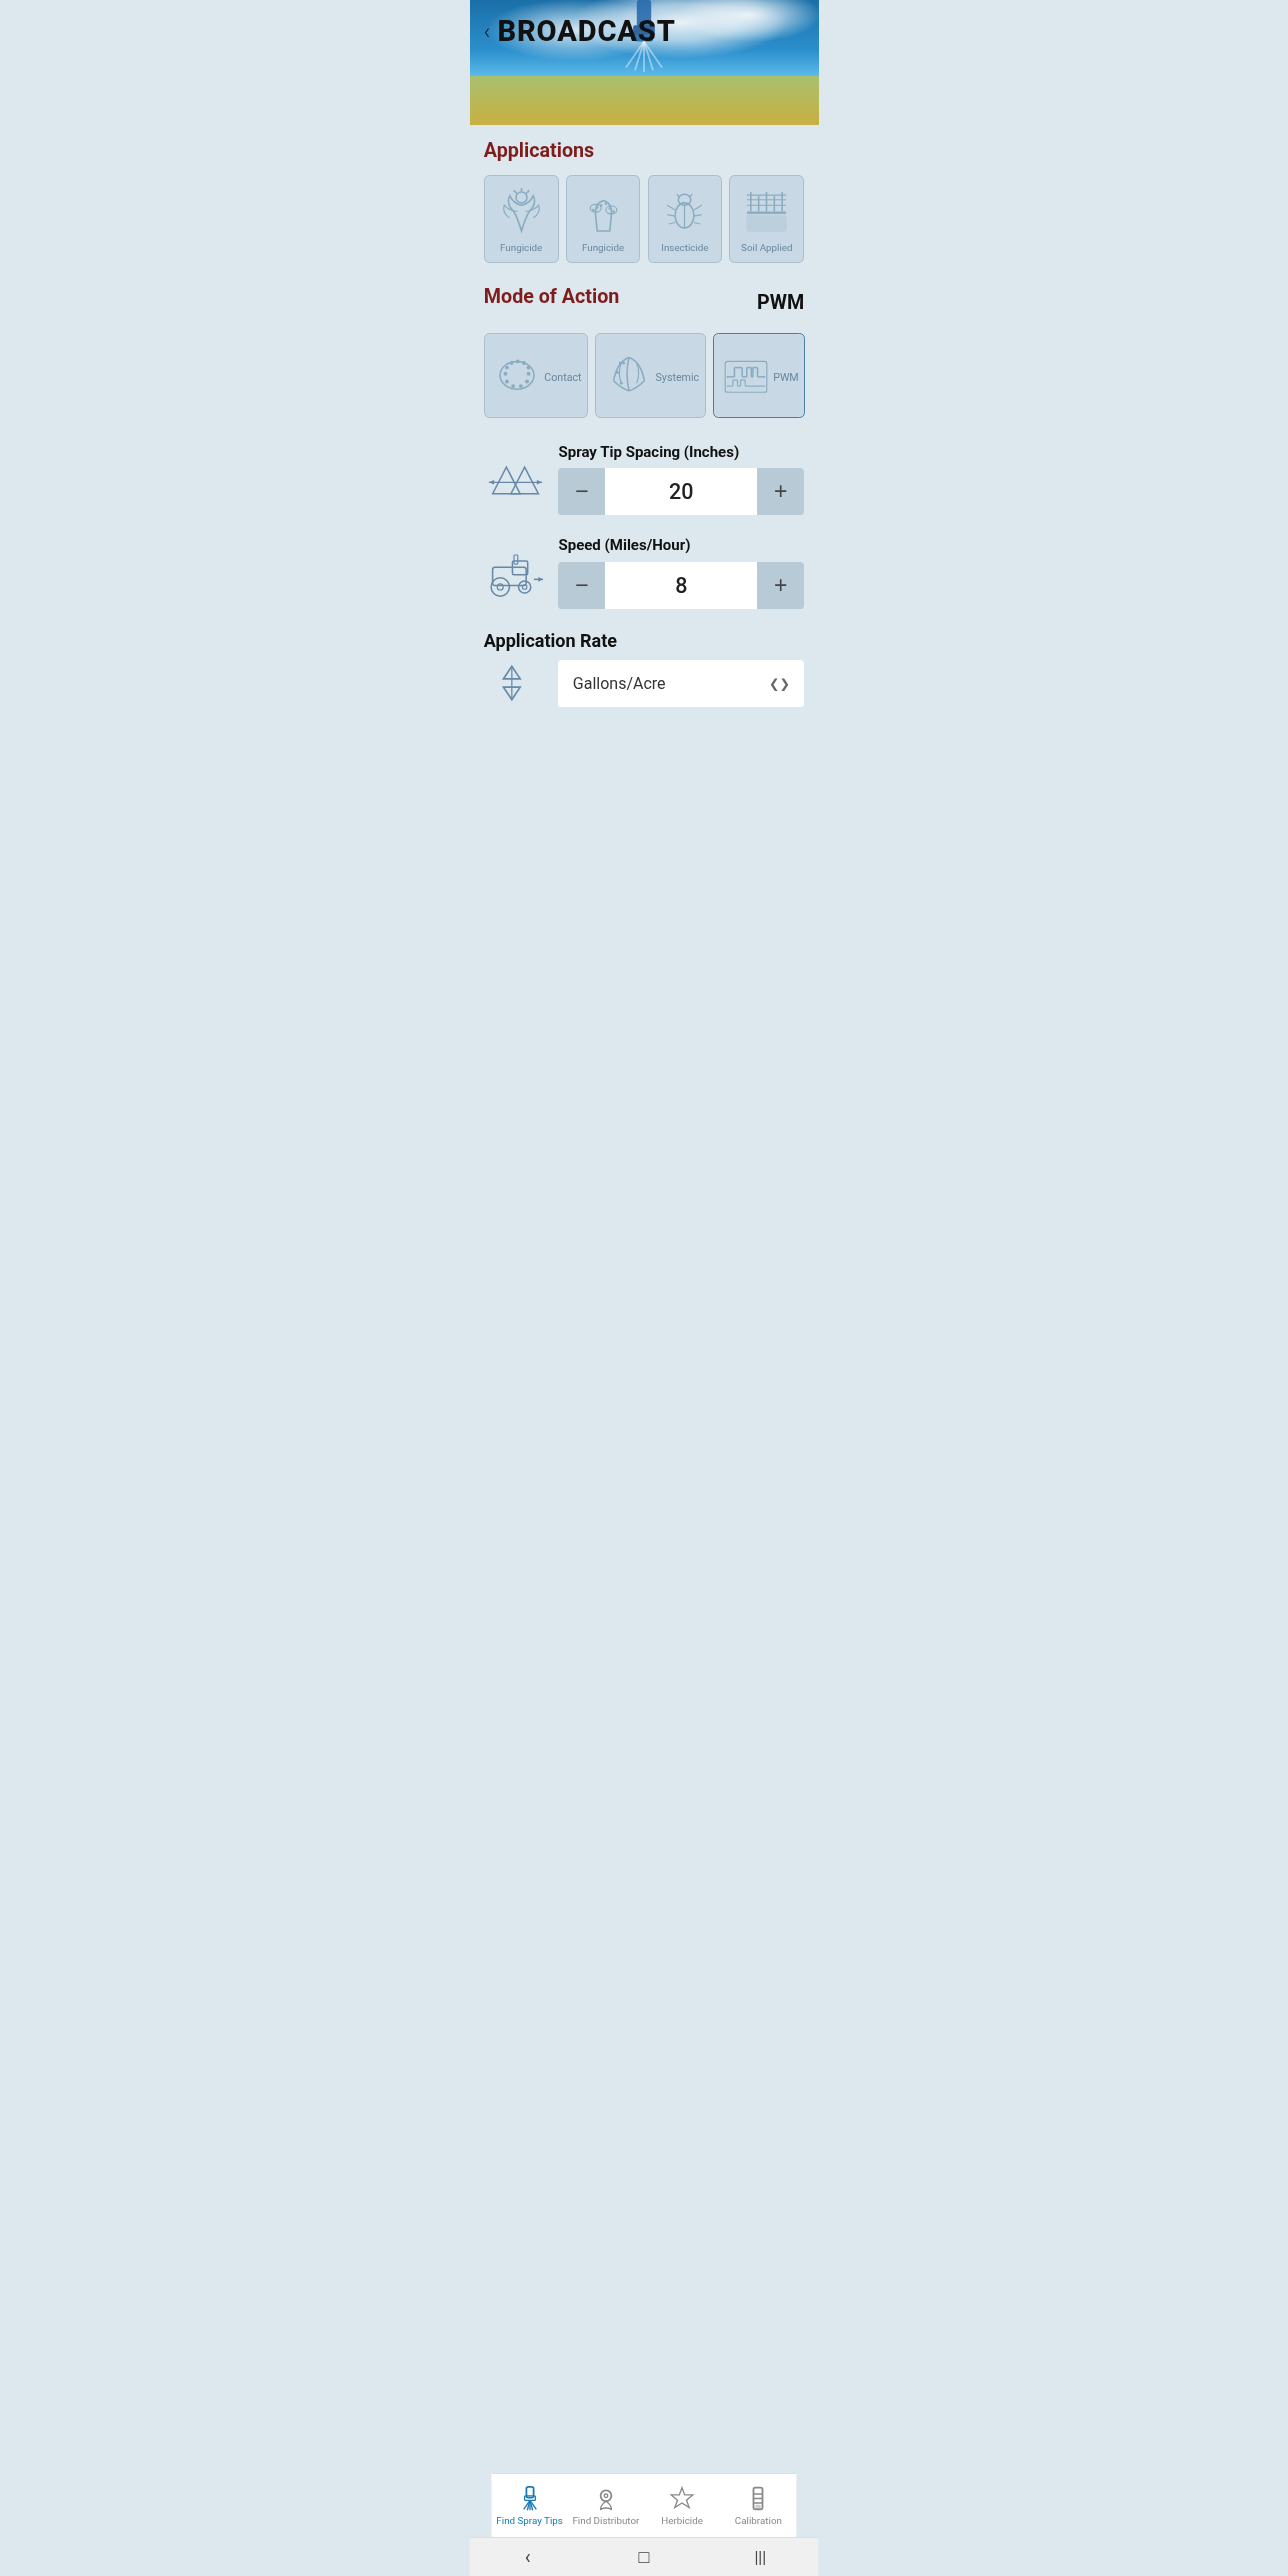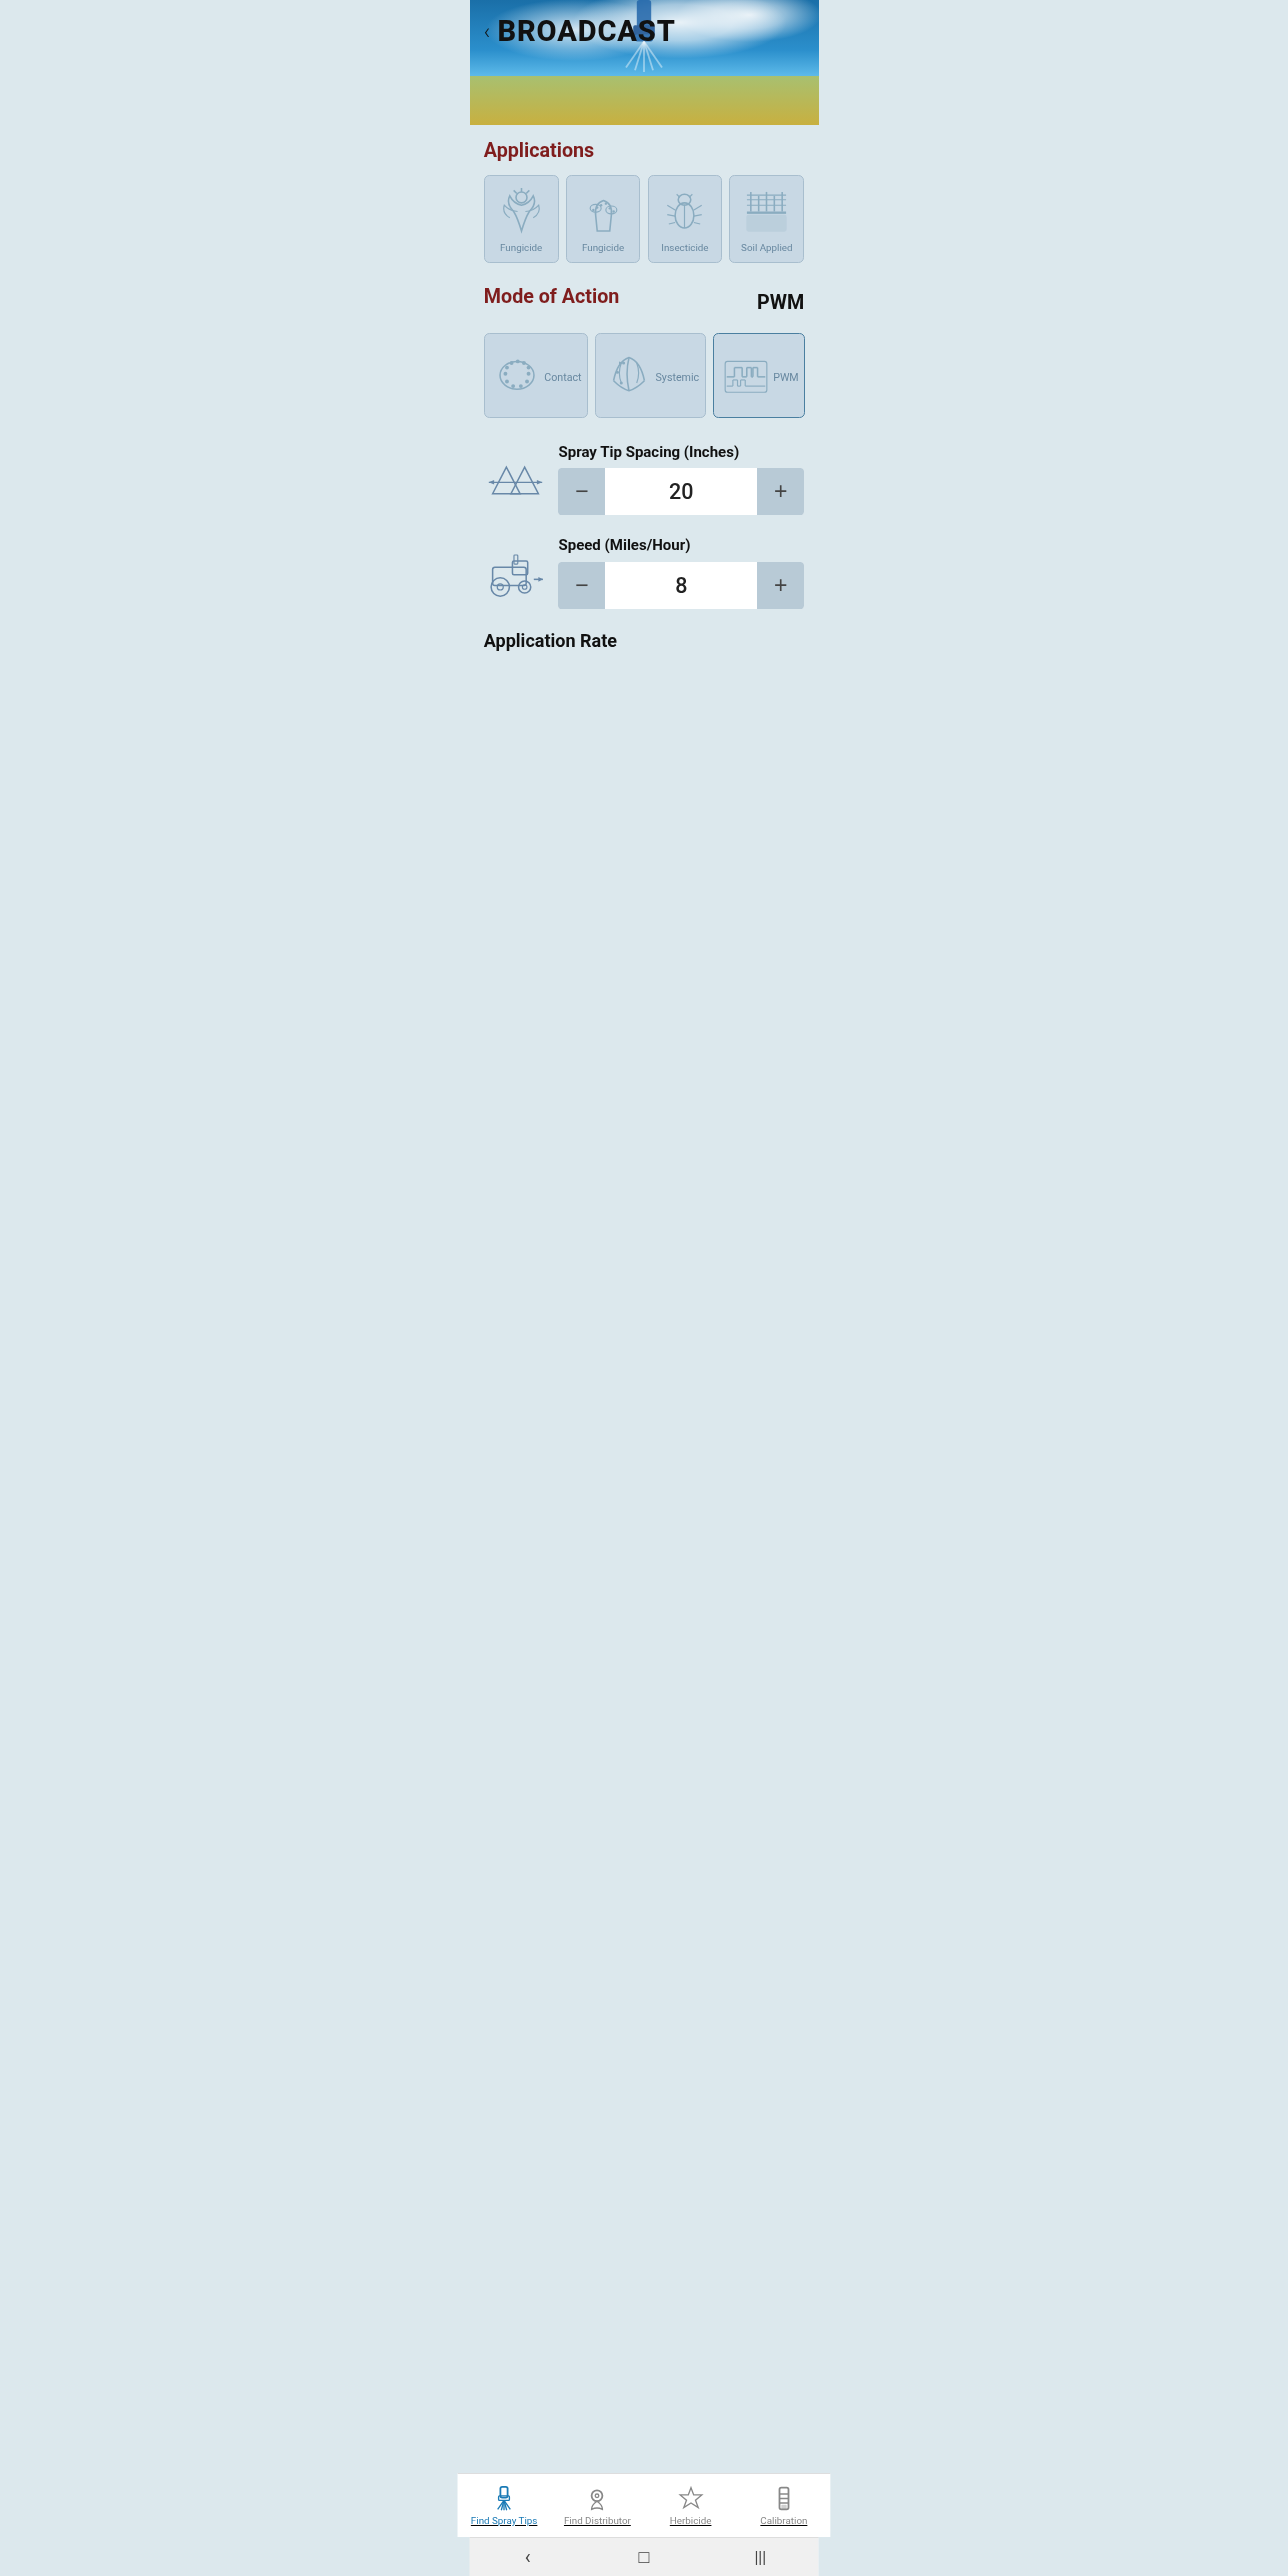--- a/index.html
+++ b/index.html
@@ -268,26 +268,25 @@
       font-size: 12.5px;
       color: #666;
     }
 
     
     .bottom-nav {
       position: fixed;
       bottom: 0;
       left: 50%;
       transform: translateX(-50%);
-      width: 373px;
+      width: 305px;
       background: white;
       border-top: 0.9px solid #ddd;
       display: flex;
       height: 64px;
-      text-decoration: underline;
     }
 
     .nav-item {
       flex: 1;
       display: flex;
       flex-direction: column;
       align-items: center;
       justify-content: center;
       gap: 3.6px;
       cursor: pointer;
@@ -561,20 +560,34 @@
       <div class="stepper-control">
         <button class="stepper-btn">−</button>
         <div class="stepper-value">8</div>
         <button class="stepper-btn">+</button>
       </div>
     </div>
   </div>
 
   <div class="app-rate-section">
     <div class="app-rate-label">Application Rate</div>
+    <div class="app-rate-row">
+      <div class="app-rate-icon">
+        <svg viewBox="0 0 60 60" fill="none" xmlns="http://www.w3.org/2000/svg">
+
+          <polygon points="15,25 25,10 35,25" stroke="#6888a8" stroke-width="2" fill="none"></polygon>
+          <polygon points="15,35 25,50 35,35" stroke="#6888a8" stroke-width="2" fill="none"></polygon>
+          <line x1="25" y1="10" x2="25" y2="50" stroke="#6888a8" stroke-width="1.5"></line>
+        </svg>
+      </div>
+      <div class="dropdown-control">
+        <span class="dropdown-value">Gallons/Acre</span>
+        <span class="dropdown-arrow">❮❯</span>
+      </div>
+    </div>
   </div>
 
 </div>
 
 <div class="bottom-nav">
 
   <div class="nav-item active">
     <svg viewBox="0 0 30 30" fill="none" xmlns="http://www.w3.org/2000/svg">
       <rect x="11" y="2" width="8" height="12" rx="2" stroke="#1a7ab5" stroke-width="2" fill="none"></rect>
       <rect x="9" y="12" width="12" height="5" rx="1" stroke="#1a7ab5" stroke-width="1.5" fill="none"></rect>

